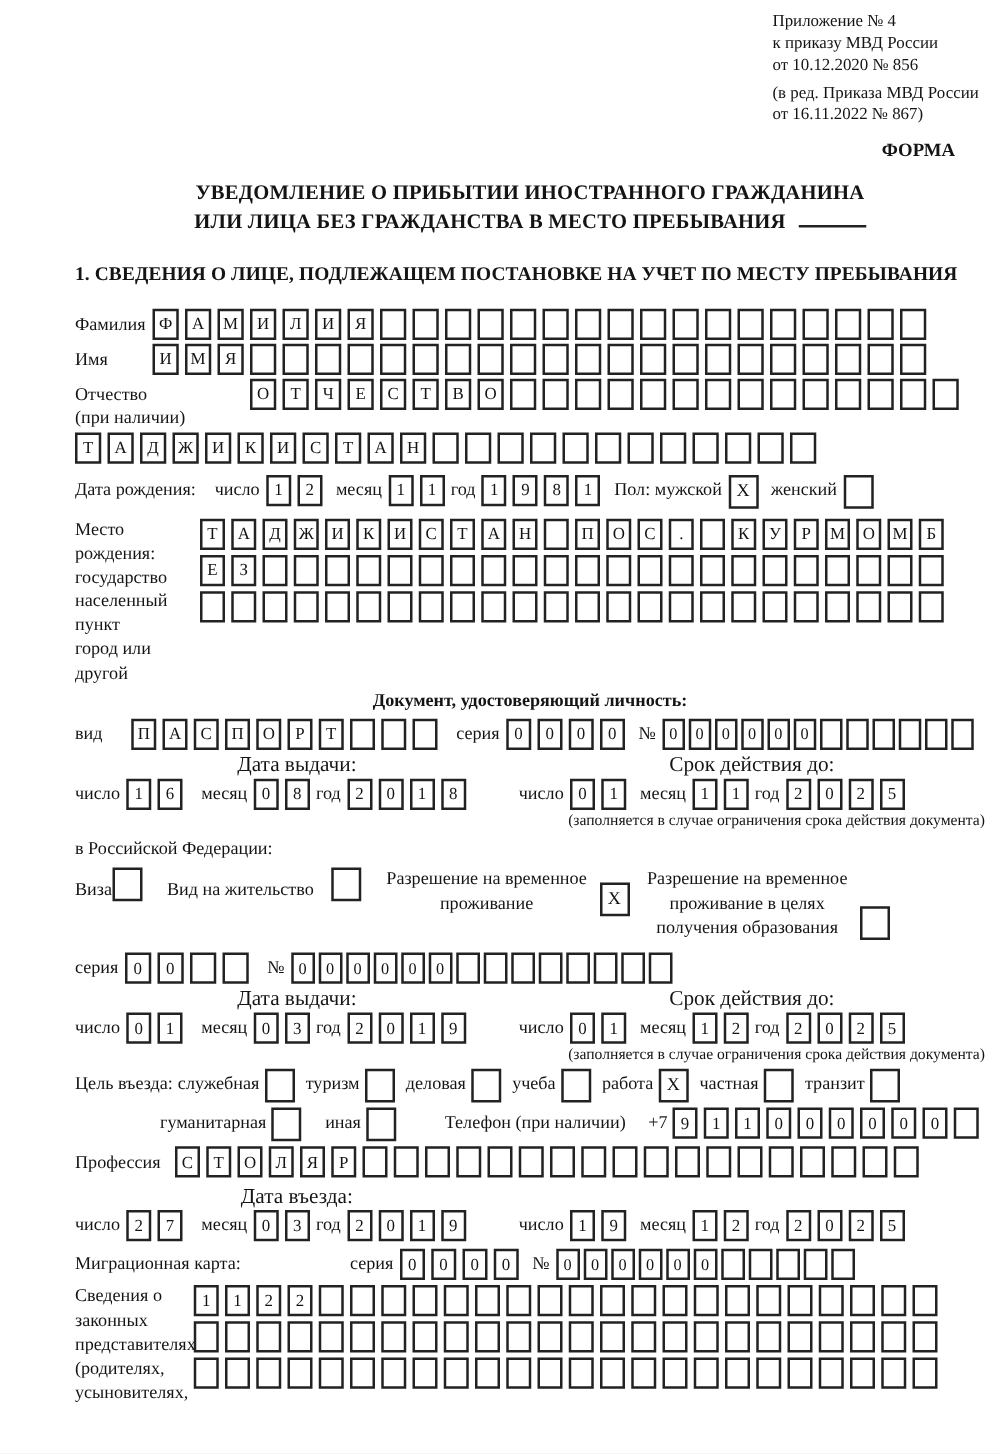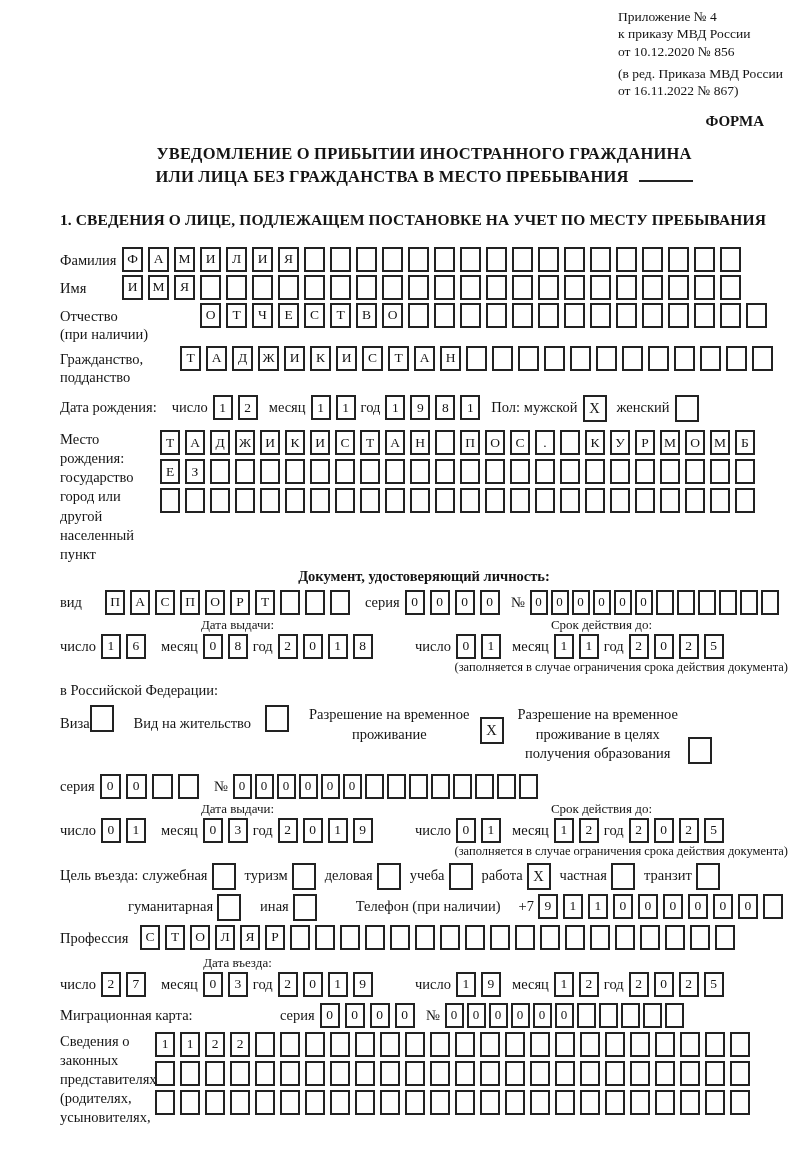--- a/index.html
+++ b/index.html
@@ -28,21 +28,21 @@
   .p21 .cell{width:18px;margin-right:3px;font-size:13px;}
   .cbx .cell{width:24px;height:27px;margin-right:0;font-size:14.5px;}
   
   .w62{width:62px;} .w140{width:140px;} .w120{width:120px;} .w100{width:100px;} .w80{width:80px;}
   
   .mlabel{font-size:14.5px;line-height:1.32;flex-shrink:0;}
   
   .doc-head{text-align:center;font-weight:bold;font-size:14.5px;margin:4px 0 5px 0;}
   
   .dblock{margin-bottom:4px;}
-  .dheads{display:flex;font-size:13px;}
+  .dheads{display:flex;font-size:17px;}
   .dh1{width:355px;text-align:center;}
   .dh2{flex:1;text-align:center;}
   .drow{display:flex;margin-top:1px;}
   .dg1{width:355px;display:flex;}
   .dg2{flex:1;display:flex;}
   .dnote{font-size:12.5px;text-align:right;margin-top:1px;}
   
   .res-text{font-size:14.5px;line-height:1.55;margin-top:4px;}
   
   .cbrow{display:flex;align-items:flex-start;margin:4px 0 10px 0;font-size:14.5px;}
@@ -166,24 +166,20 @@
         <span class="cell"></span>
         <span class="cell"></span>
         <span class="cell"></span>
         <span class="cell"></span>
         <span class="cell"></span>
         <span class="cell"></span>
       </span>
   </div>
 
   <div class="row" style="margin-bottom:9px;">
-    <span class="lbl w120">
-      <span>Гражданство,</span><br>
-      <span>подданство</span>
-    </span>
     <span class="cells">
         <span class="cell">Т</span>
         <span class="cell">А</span>
         <span class="cell">Д</span>
         <span class="cell">Ж</span>
         <span class="cell">И</span>
         <span class="cell">К</span>
         <span class="cell">И</span>
         <span class="cell">С</span>
         <span class="cell">Т</span>
@@ -234,22 +230,22 @@
     <span class="ilbl">женский</span>
     <span class="cells cbx">
         <span class="cell"></span>
       </span>
   </div>
 
   <div class="row" style="margin-bottom:1px;">
     <div class="mlabel w100">
       <div>Место рождения:</div>
       <div>государство</div>
+      <div>населенный пункт</div>
       <div>город или другой</div>
-      <div>населенный пункт</div>
     </div>
     <div>
       <div class="row" style="margin-bottom:4px;">
           <span class="cells p25">
             <span class="cell">Т</span>
             <span class="cell">А</span>
             <span class="cell">Д</span>
             <span class="cell">Ж</span>
             <span class="cell">И</span>
             <span class="cell">К</span>

